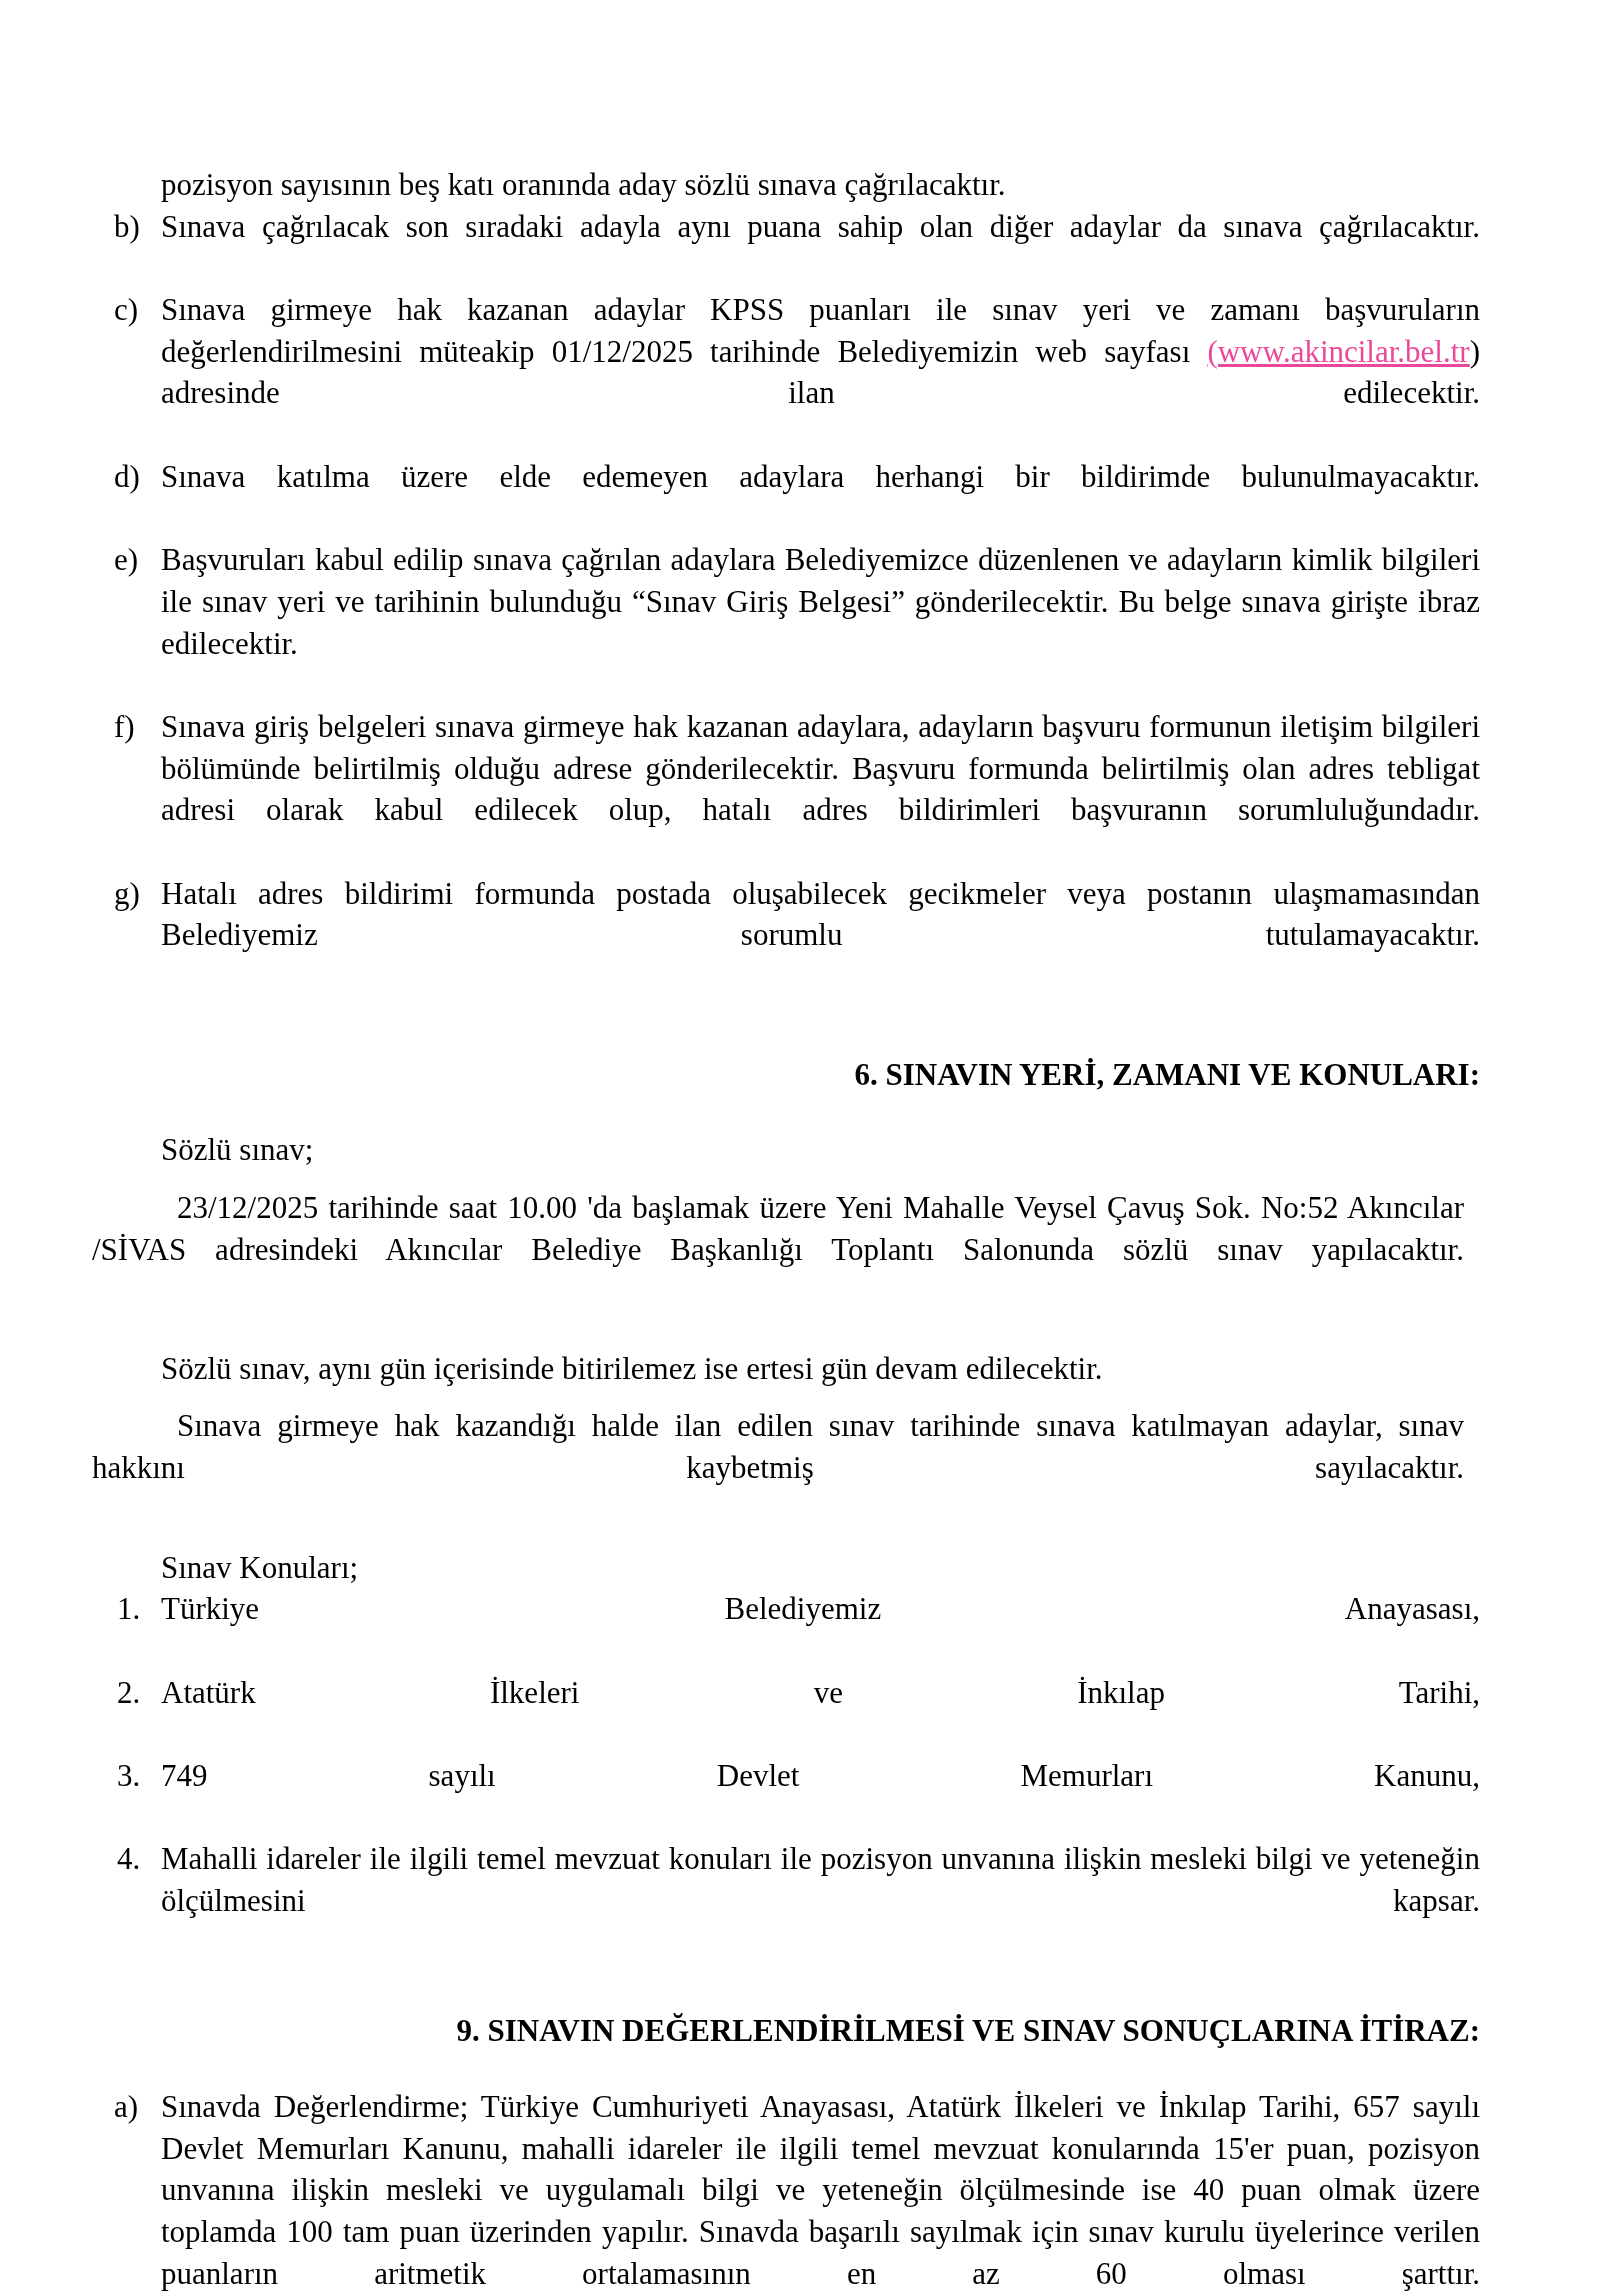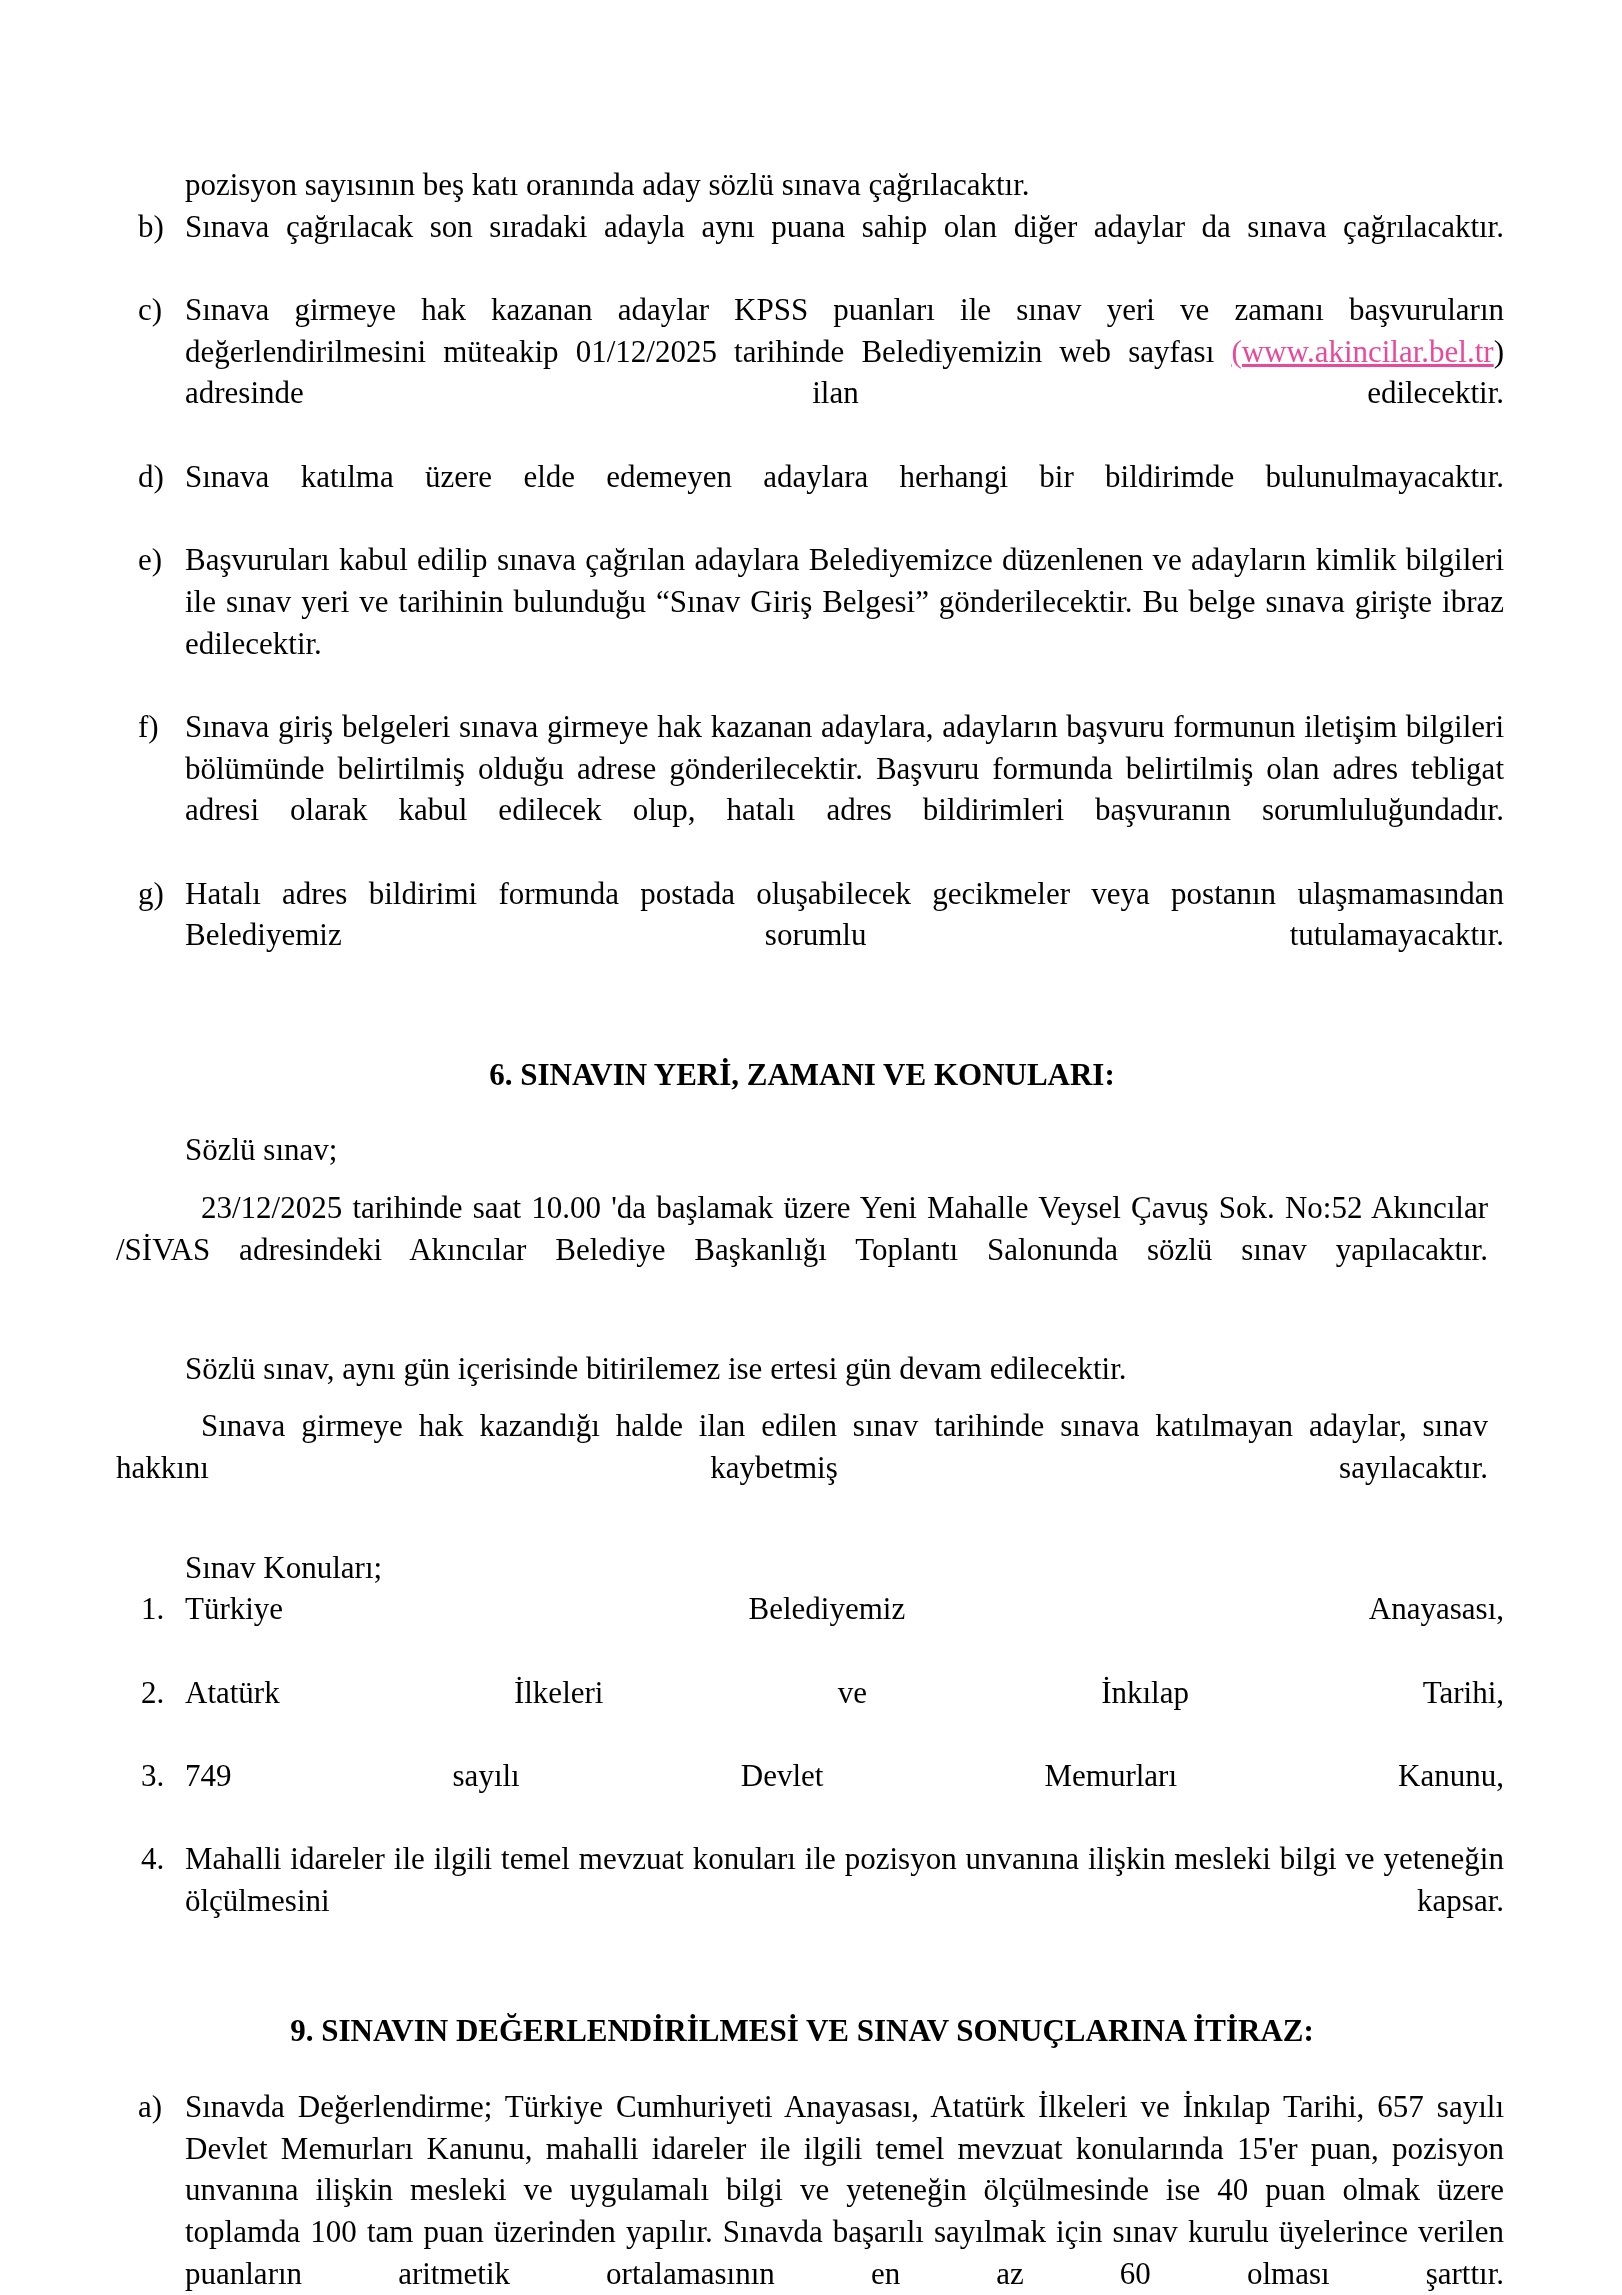--- a/index.html
+++ b/index.html
@@ -12,21 +12,21 @@
     height: 2295px;
     font-family: "Liberation Serif", "DejaVu Serif", serif;
     color: #000000;
     -webkit-font-smoothing: antialiased;
   }
   .page {
     position: relative;
     width: 1623px;
     height: 2295px;
     box-sizing: border-box;
-    padding: 164px 56px 0 100px;
+    padding: 164px 56px 0 76px;
     background: #ffffff;
     overflow: hidden;
   }
   .content {
     width: 1404px;
   }
 
   
   .list {
     list-style: none;
@@ -64,21 +64,21 @@
     display: inline-block;
     width: 100%;
   }
 
   
   .heading {
     font-size: 31px;
     font-weight: bold;
     line-height: 1.345;
     margin: 0;
-    text-align: center;
+    text-align: right;
     letter-spacing: 0px;
   }
   .sp-s  { height: 19.6px; }
   .sp-m  { height: 34px; }
   .sp-l  { height: 47px; }
   .sp-xl { height: 56px; }
 
   
   .indent-para {
     font-size: 31px;

